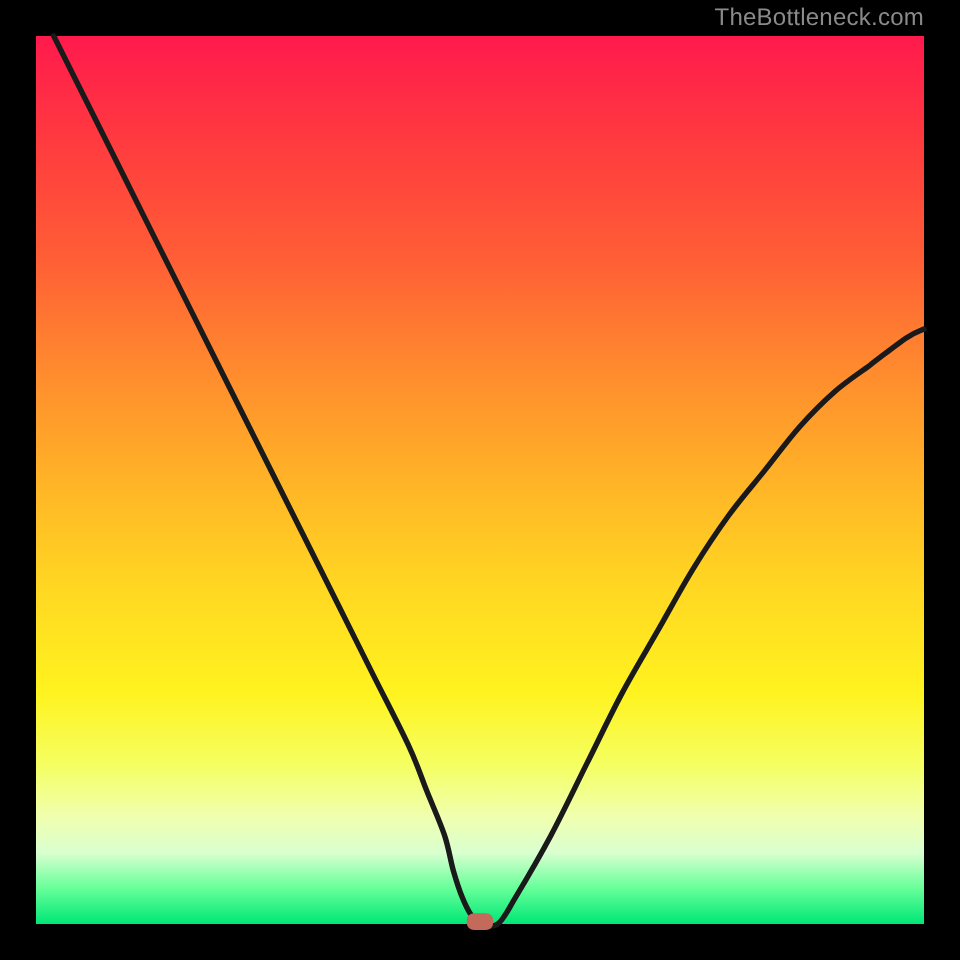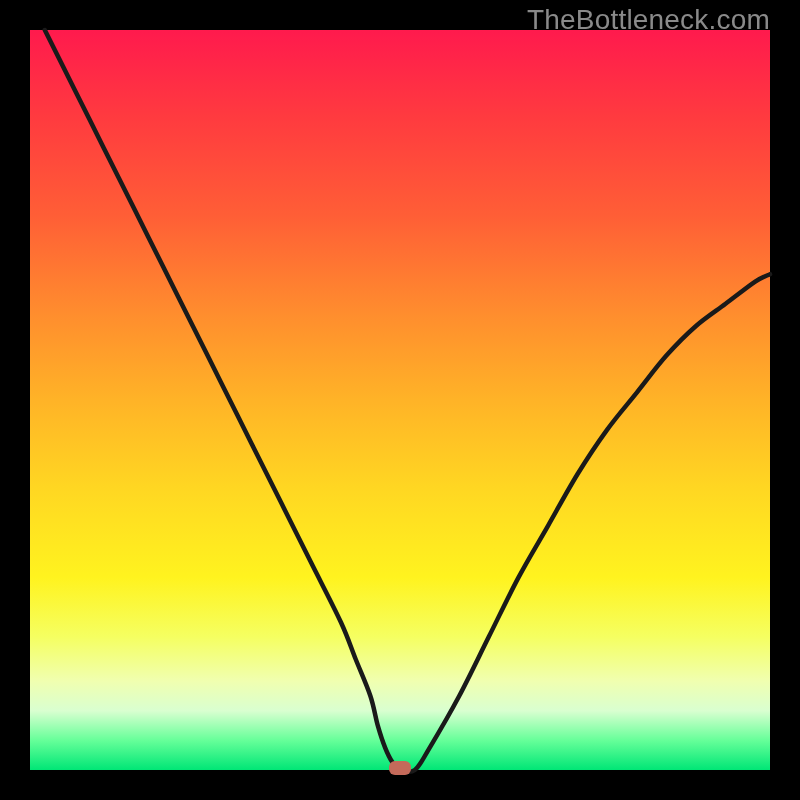--- a/index.html
+++ b/index.html
@@ -47,21 +47,21 @@
     left: 0;
     width: 740px;
     height: 740px;
     overflow: visible;
   }
   .watermark {
     position: absolute;
     top: 4px;
     right: 30px;
     color: #8a8a8a;
-    font-size: 28px;
+    font-size: 20px;
     font-weight: 500;
     letter-spacing: 0.2px;
   }
 </style>
 </head>
 <body>
 
 <div class="frame">
   <div class="watermark">TheBottleneck.com</div>
 

